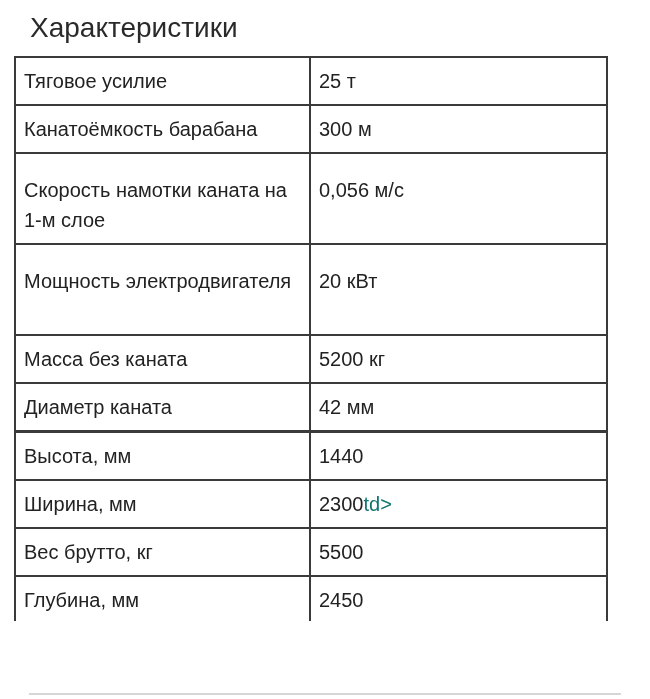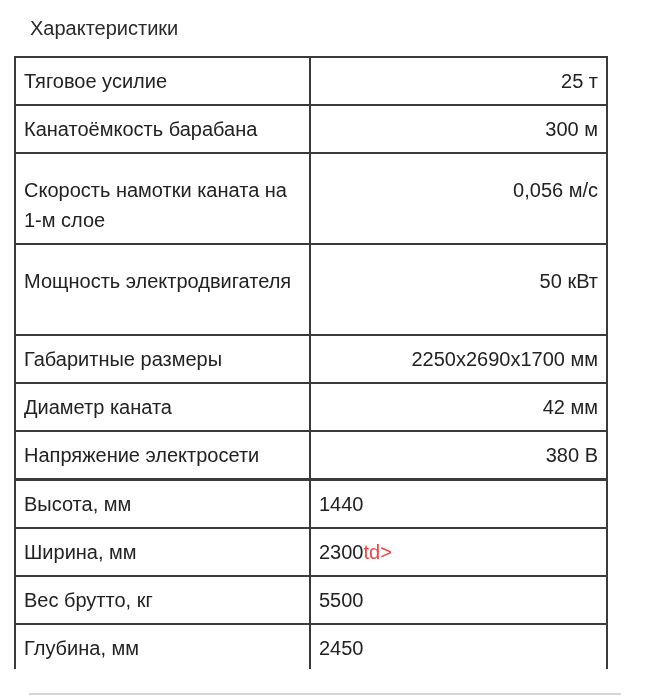--- a/index.html
+++ b/index.html
@@ -12,21 +12,21 @@
       height: 699px;
       overflow: hidden;
       position: relative;
       font-family: "Liberation Sans", sans-serif;
       color: #222222;
     }
     .section-title {
       position: absolute;
       left: 30px;
       top: 14px;
-      font-size: 20px;
+      font-size: 28px;
       line-height: 28px;
       color: #2a2a2a;
       margin: 0;
       font-weight: normal;
     }
     .specs {
       position: absolute;
       left: 14px;
       top: 56px;
       width: 592px;
@@ -36,28 +36,28 @@
     .specs td {
       border: 2px solid #3a3a3a;
       font-size: 20px;
       line-height: 30px;
       vertical-align: top;
       padding: 8px 8px 8px 8px;
       color: #222222;
     }
     .specs col.c1 { width: 295px; }
     .specs col.c2 { width: 297px; }
-    .specs td.val-center { text-align: right; }
+    .specs td.val-center { text-align: left; }
     .specs td.val-left { text-align: left; margin-left: 28px; }
     .specs tr.r1 td { height: 30px; }
     .specs tr.r2 td { height: 60px; padding-top: 21px; }
     .specs tr.sep td { border-top-width: 3px; }
     .specs tr.last td { border-bottom: none; padding-bottom: 6px; }
     .stray {
-      color: #ef4444;
+      color: #0f766e;
     }
     .bottom-fade {
       position: absolute;
       left: 29px;
       top: 693px;
       width: 592px;
       height: 2px;
       background: #d6d6d6;
     }
   </style>
@@ -79,33 +79,29 @@
     <tr class="r1">
       <td>Канатоёмкость барабана</td>
       <td class="val-center">300 м</td>
     </tr>
     <tr class="r2">
       <td>Скорость намотки каната на 1-м слое</td>
       <td class="val-center">0,056 м/с</td>
     </tr>
     <tr class="r2">
       <td>Мощность электродвигателя</td>
-      <td class="val-center">50 кВт</td>
+      <td class="val-center">20 кВт</td>
     </tr>
     <tr class="r1">
-      <td>Габаритные размеры</td>
-      <td class="val-center">2250x2690x1700 мм</td>
+      <td>Масса без каната</td>
+      <td class="val-center">5200 кг</td>
     </tr>
     <tr class="r1">
       <td>Диаметр каната</td>
       <td class="val-center">42 мм</td>
-    </tr>
-    <tr class="r1">
-      <td>Напряжение электросети</td>
-      <td class="val-center">380 В</td>
     </tr>
 
     <tr class="r1 sep">
       <td>Высота, мм</td>
       <td class="val-left"><span>1440</span><span class="stray"></span></td>
     </tr>
     <tr class="r1">
       <td>Ширина, мм</td>
       <td class="val-left"><span>2300</span><span class="stray">td&gt;</span></td>
     </tr>

